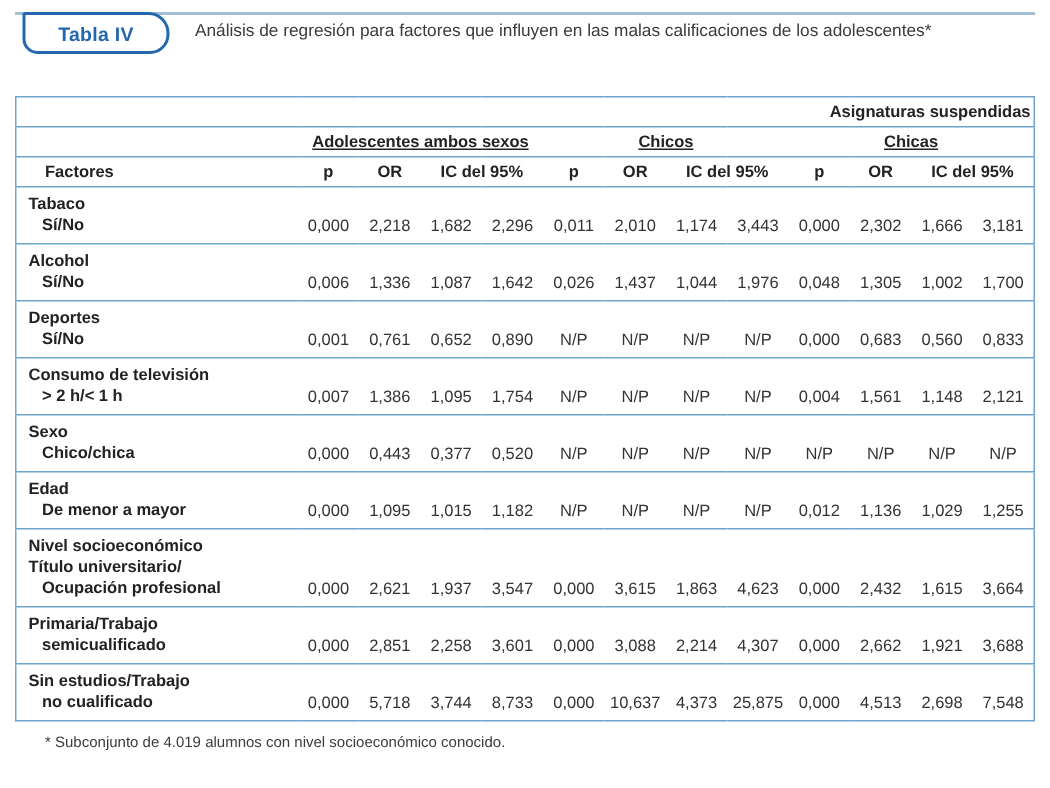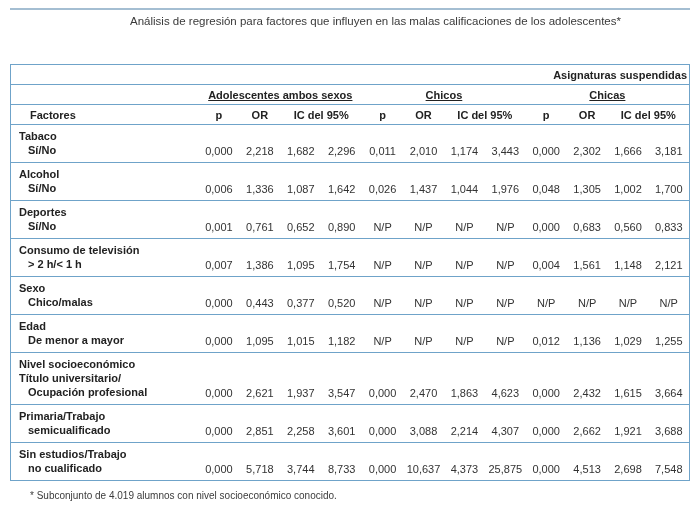--- a/index.html
+++ b/index.html
@@ -85,20 +85,23 @@
     color:#3c3c3c;
     margin-left:20px;
   }
 </style>
 </head>
 <body>
 
 <div class="page">
 
   <div class="caption-bar">
+    <div class="tab-badge">
+      <span>Tabla IV</span>
+    </div>
     <div class="caption-title">Análisis de regresión para factores que influyen en las malas calificaciones de los adolescentes*</div>
   </div>
 
   <table class="reg">
     <colgroup>
       <col class="c-label">
       <col class="c-val">
         <col class="c-val">
         <col class="c-val">
         <col class="c-val">
@@ -204,21 +207,21 @@
           <td class="value-cell">N/P</td>
           <td class="value-cell">N/P</td>
           <td class="value-cell">0,004</td>
           <td class="value-cell">1,561</td>
           <td class="value-cell">1,148</td>
           <td class="value-cell">2,121</td>
         </tr>
         <tr>
           <td class="label-cell">
             <div class="factor-line">Sexo</div>
-            <div class="factor-line indent">Chico/malas</div>
+            <div class="factor-line indent">Chico/chica</div>
           </td>
           <td class="value-cell">0,000</td>
           <td class="value-cell">0,443</td>
           <td class="value-cell">0,377</td>
           <td class="value-cell">0,520</td>
           <td class="value-cell">N/P</td>
           <td class="value-cell">N/P</td>
           <td class="value-cell">N/P</td>
           <td class="value-cell">N/P</td>
           <td class="value-cell">N/P</td>
@@ -248,21 +251,21 @@
           <td class="label-cell">
             <div class="factor-line">Nivel socioeconómico</div>
             <div class="factor-line">Título universitario/</div>
             <div class="factor-line indent">Ocupación profesional</div>
           </td>
           <td class="value-cell">0,000</td>
           <td class="value-cell">2,621</td>
           <td class="value-cell">1,937</td>
           <td class="value-cell">3,547</td>
           <td class="value-cell">0,000</td>
-          <td class="value-cell">2,470</td>
+          <td class="value-cell">3,615</td>
           <td class="value-cell">1,863</td>
           <td class="value-cell">4,623</td>
           <td class="value-cell">0,000</td>
           <td class="value-cell">2,432</td>
           <td class="value-cell">1,615</td>
           <td class="value-cell">3,664</td>
         </tr>
         <tr>
           <td class="label-cell">
             <div class="factor-line">Primaria/Trabajo</div>

